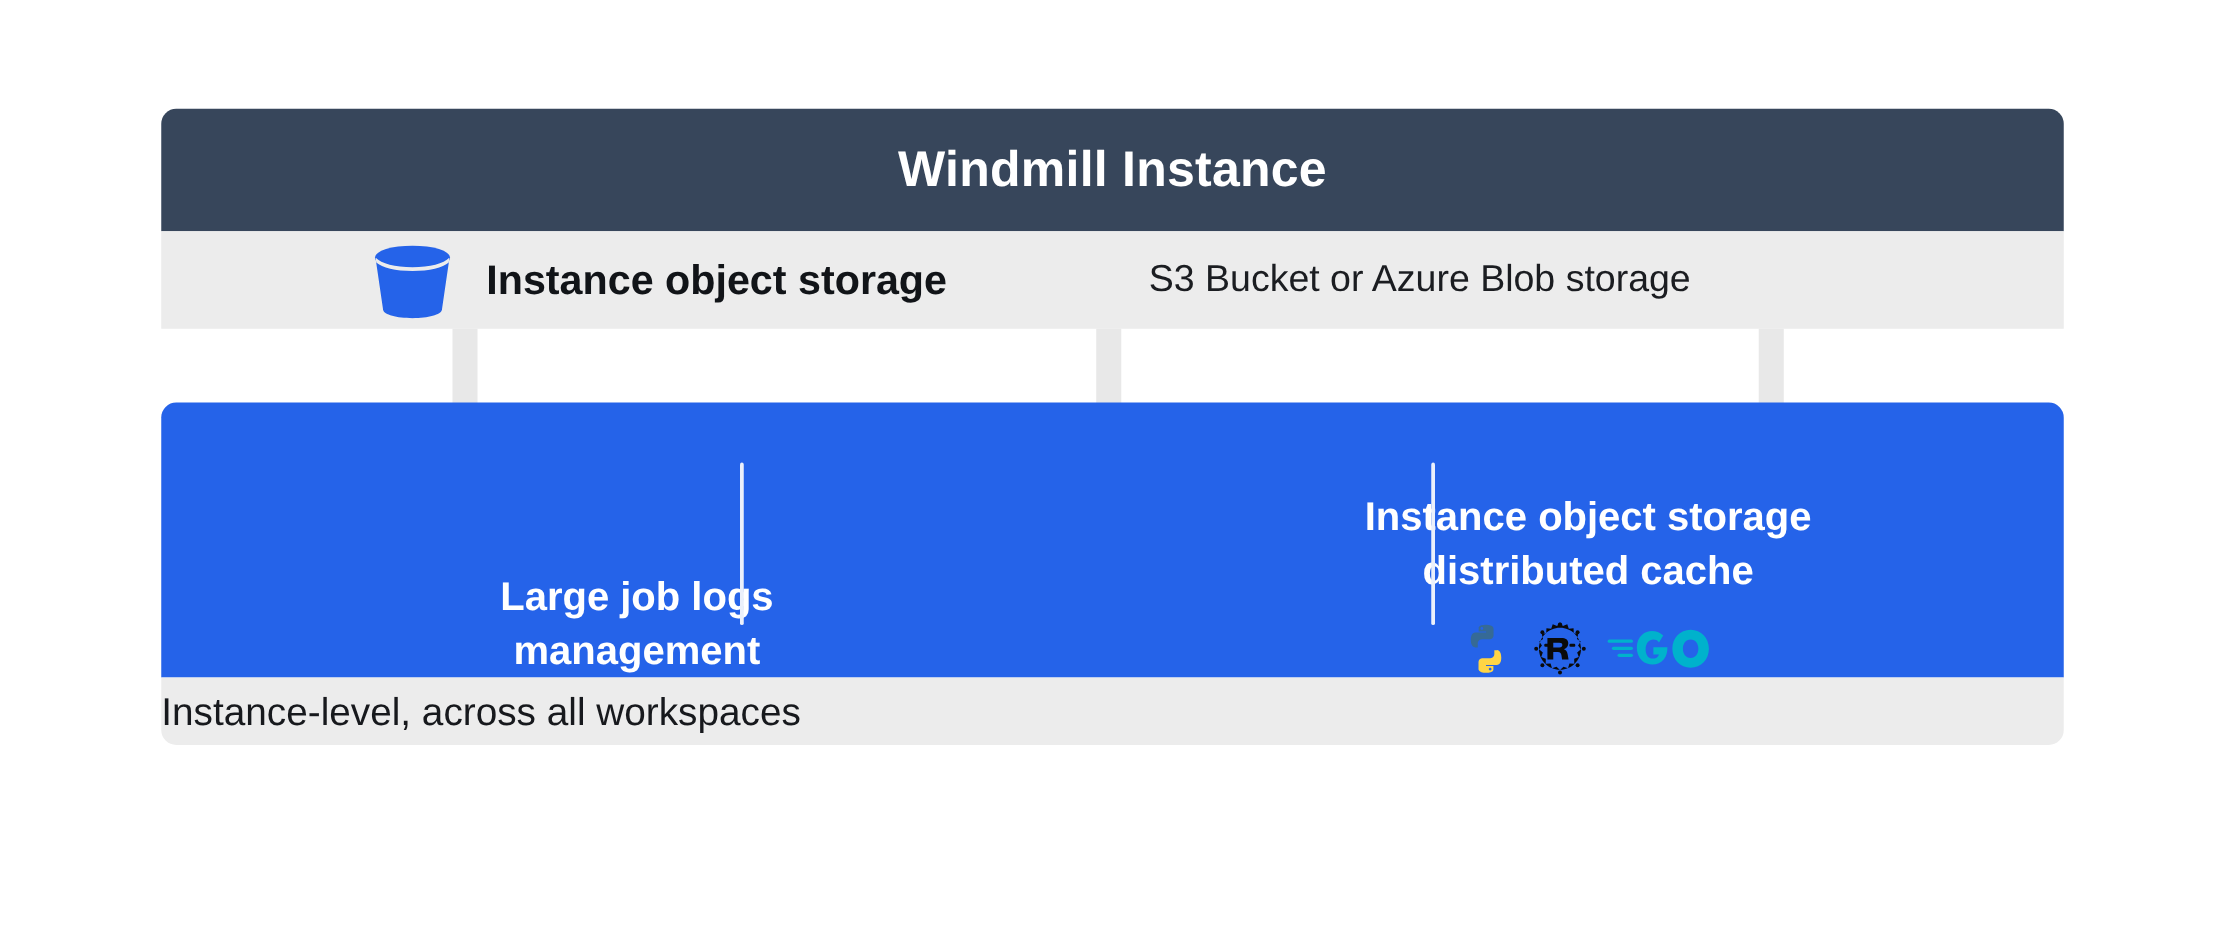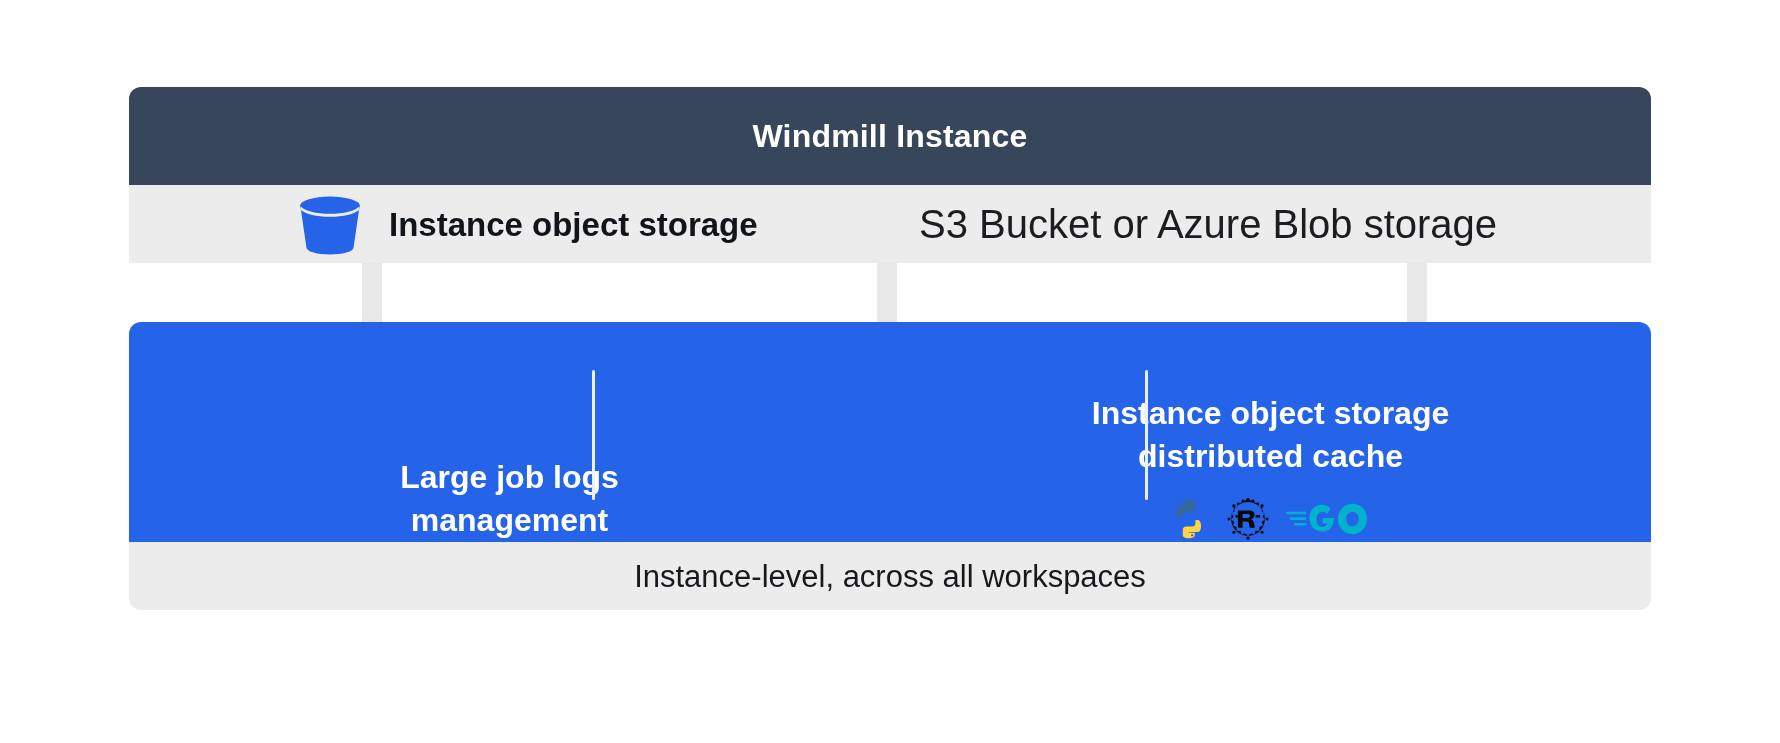--- a/index.html
+++ b/index.html
@@ -41,21 +41,21 @@
     height: 98px;
     background: #37465b;
     border-radius: 12px 12px 0 0;
     display: flex;
     align-items: center;
     justify-content: center;
     box-sizing: border-box;
   }
   .header-title {
     color: #ffffff;
-    font-size: 32px;
+    font-size: 40px;
     font-weight: bold;
     letter-spacing: 0.2px;
     line-height: 1;
   }
 
   
   .storage-row {
     position: absolute;
     left: 0;
     top: 98px;
@@ -85,21 +85,21 @@
     font-weight: bold;
     color: #111418;
     white-space: nowrap;
     line-height: 1;
   }
   .storage-sub {
     position: absolute;
     left: 790px;
     top: 50%;
     transform: translateY(-50%);
-    font-size: 40px;
+    font-size: 30px;
     font-weight: normal;
     color: #1b1d21;
     white-space: nowrap;
     line-height: 1;
   }
 
   
   .arrow-zone {
     position: absolute;
     left: 0;
@@ -168,26 +168,25 @@
     margin-top: 18px;
   }
   .lang-icon { display: block; line-height: 0; }
 
   
   .footer-bar {
     position: absolute;
     left: 0;
     top: 455px;
     width: 1522px;
-    height: 68px;
+    height: 54px;
     background: #ececec;
     border-radius: 0 0 12px 12px;
     display: flex;
     align-items: center;
-    justify-content: center;
     box-sizing: border-box;
   }
   .footer-text {
     font-size: 31px;
     font-weight: normal;
     color: #17191d;
     line-height: 1;
   }
 </style>
 </head>

